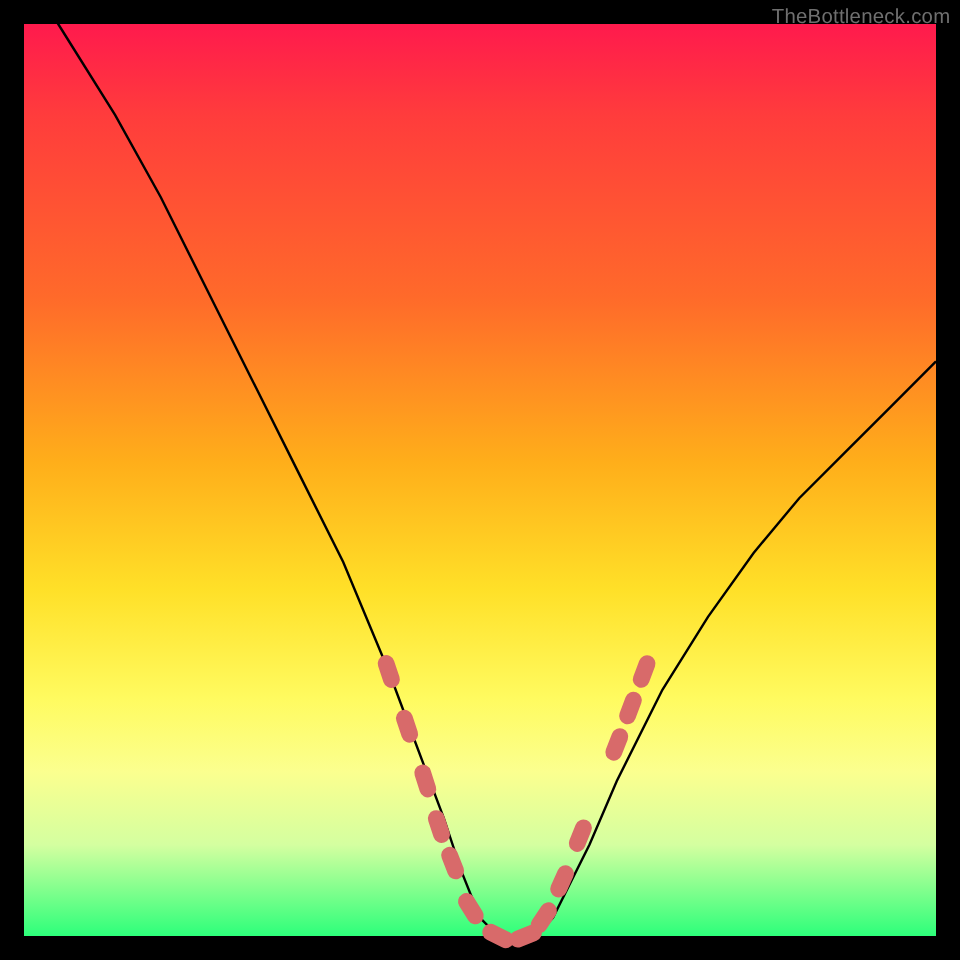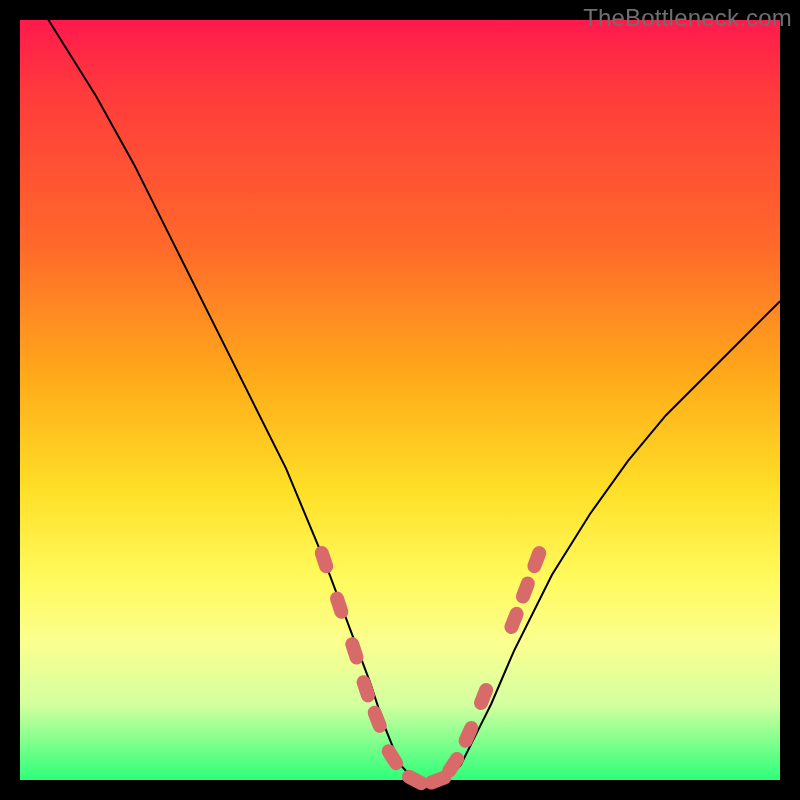--- a/index.html
+++ b/index.html
@@ -33,21 +33,21 @@
     #fffb60 74%,
     #fbff8f 82%,
     #d4ffa0 90%,
     #2dff7a 100%);
 }
 .watermark {
   position: absolute;
   top: 4px;
   right: 8px;
   color: #6f6f6f;
-  font-size: 24px;
+  font-size: 17px;
   letter-spacing: 0.2px;
   text-align: center;
 }
 svg.curve {
   position: absolute;
   top: 20px; left: 20px;
   width: 760px; height: 760px;
   overflow: visible;
 }
 .curve-path {

